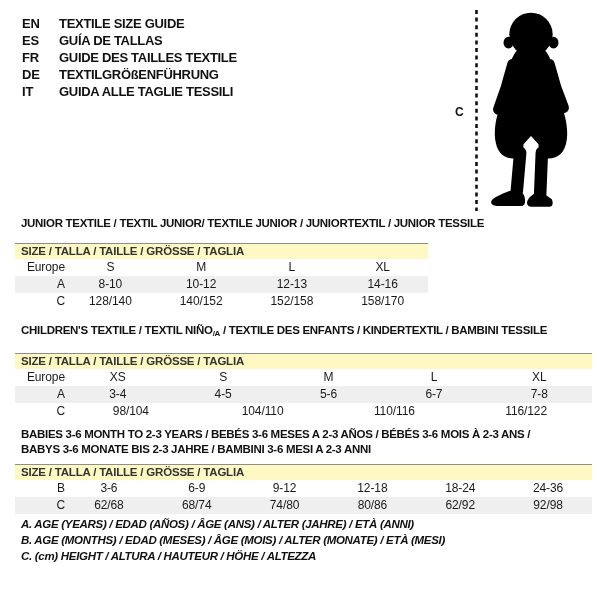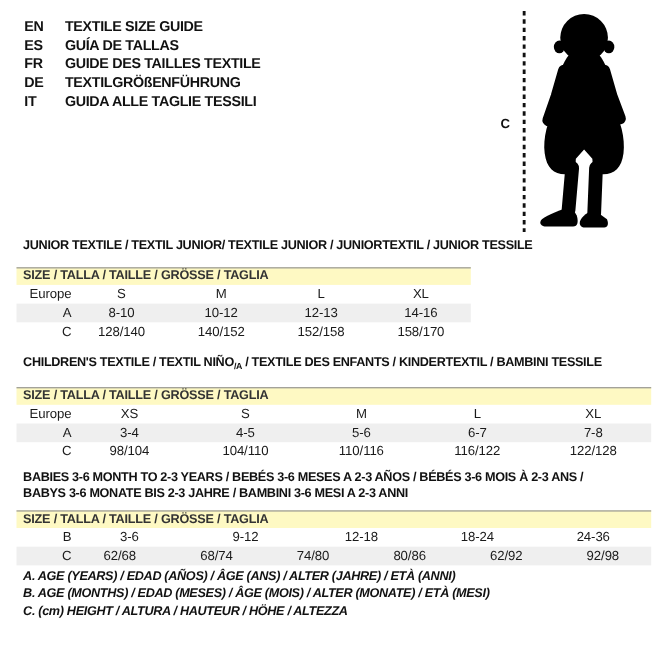--- a/index.html
+++ b/index.html
@@ -134,31 +134,31 @@
       <span class="c">5-6</span>
       <span class="c">6-7</span>
       <span class="c">7-8</span>
     </div>
     <div class="trow">
       <span class="lbl">C</span>
       <span class="c">98/104</span>
       <span class="c">104/110</span>
       <span class="c">110/116</span>
       <span class="c">116/122</span>
-      <span class="c">122/128</span>
     </div>
   </section>
 
   <section class="tbl t3">
     <h2 class="tbl-title">BABIES 3-6 MONTH TO 2-3 YEARS / BEBÉS 3-6 MESES A 2-3 AÑOS / BÉBÉS 3-6 MOIS À 2-3 ANS /</h2>
     <h2 class="tbl-title">BABYS 3-6 MONATE BIS 2-3 JAHRE / BAMBINI 3-6 MESI A 2-3 ANNI</h2>
     <div class="size-bar">SIZE / TALLA / TAILLE / GRÖSSE / TAGLIA</div>
     <div class="trow">
       <span class="lbl">B</span>
       <span class="c">3-6</span>
+      <span class="c">6-9</span>
       <span class="c">9-12</span>
       <span class="c">12-18</span>
       <span class="c">18-24</span>
       <span class="c">24-36</span>
     </div>
     <div class="trow stripe">
       <span class="lbl">C</span>
       <span class="c">62/68</span>
       <span class="c">68/74</span>
       <span class="c">74/80</span>

